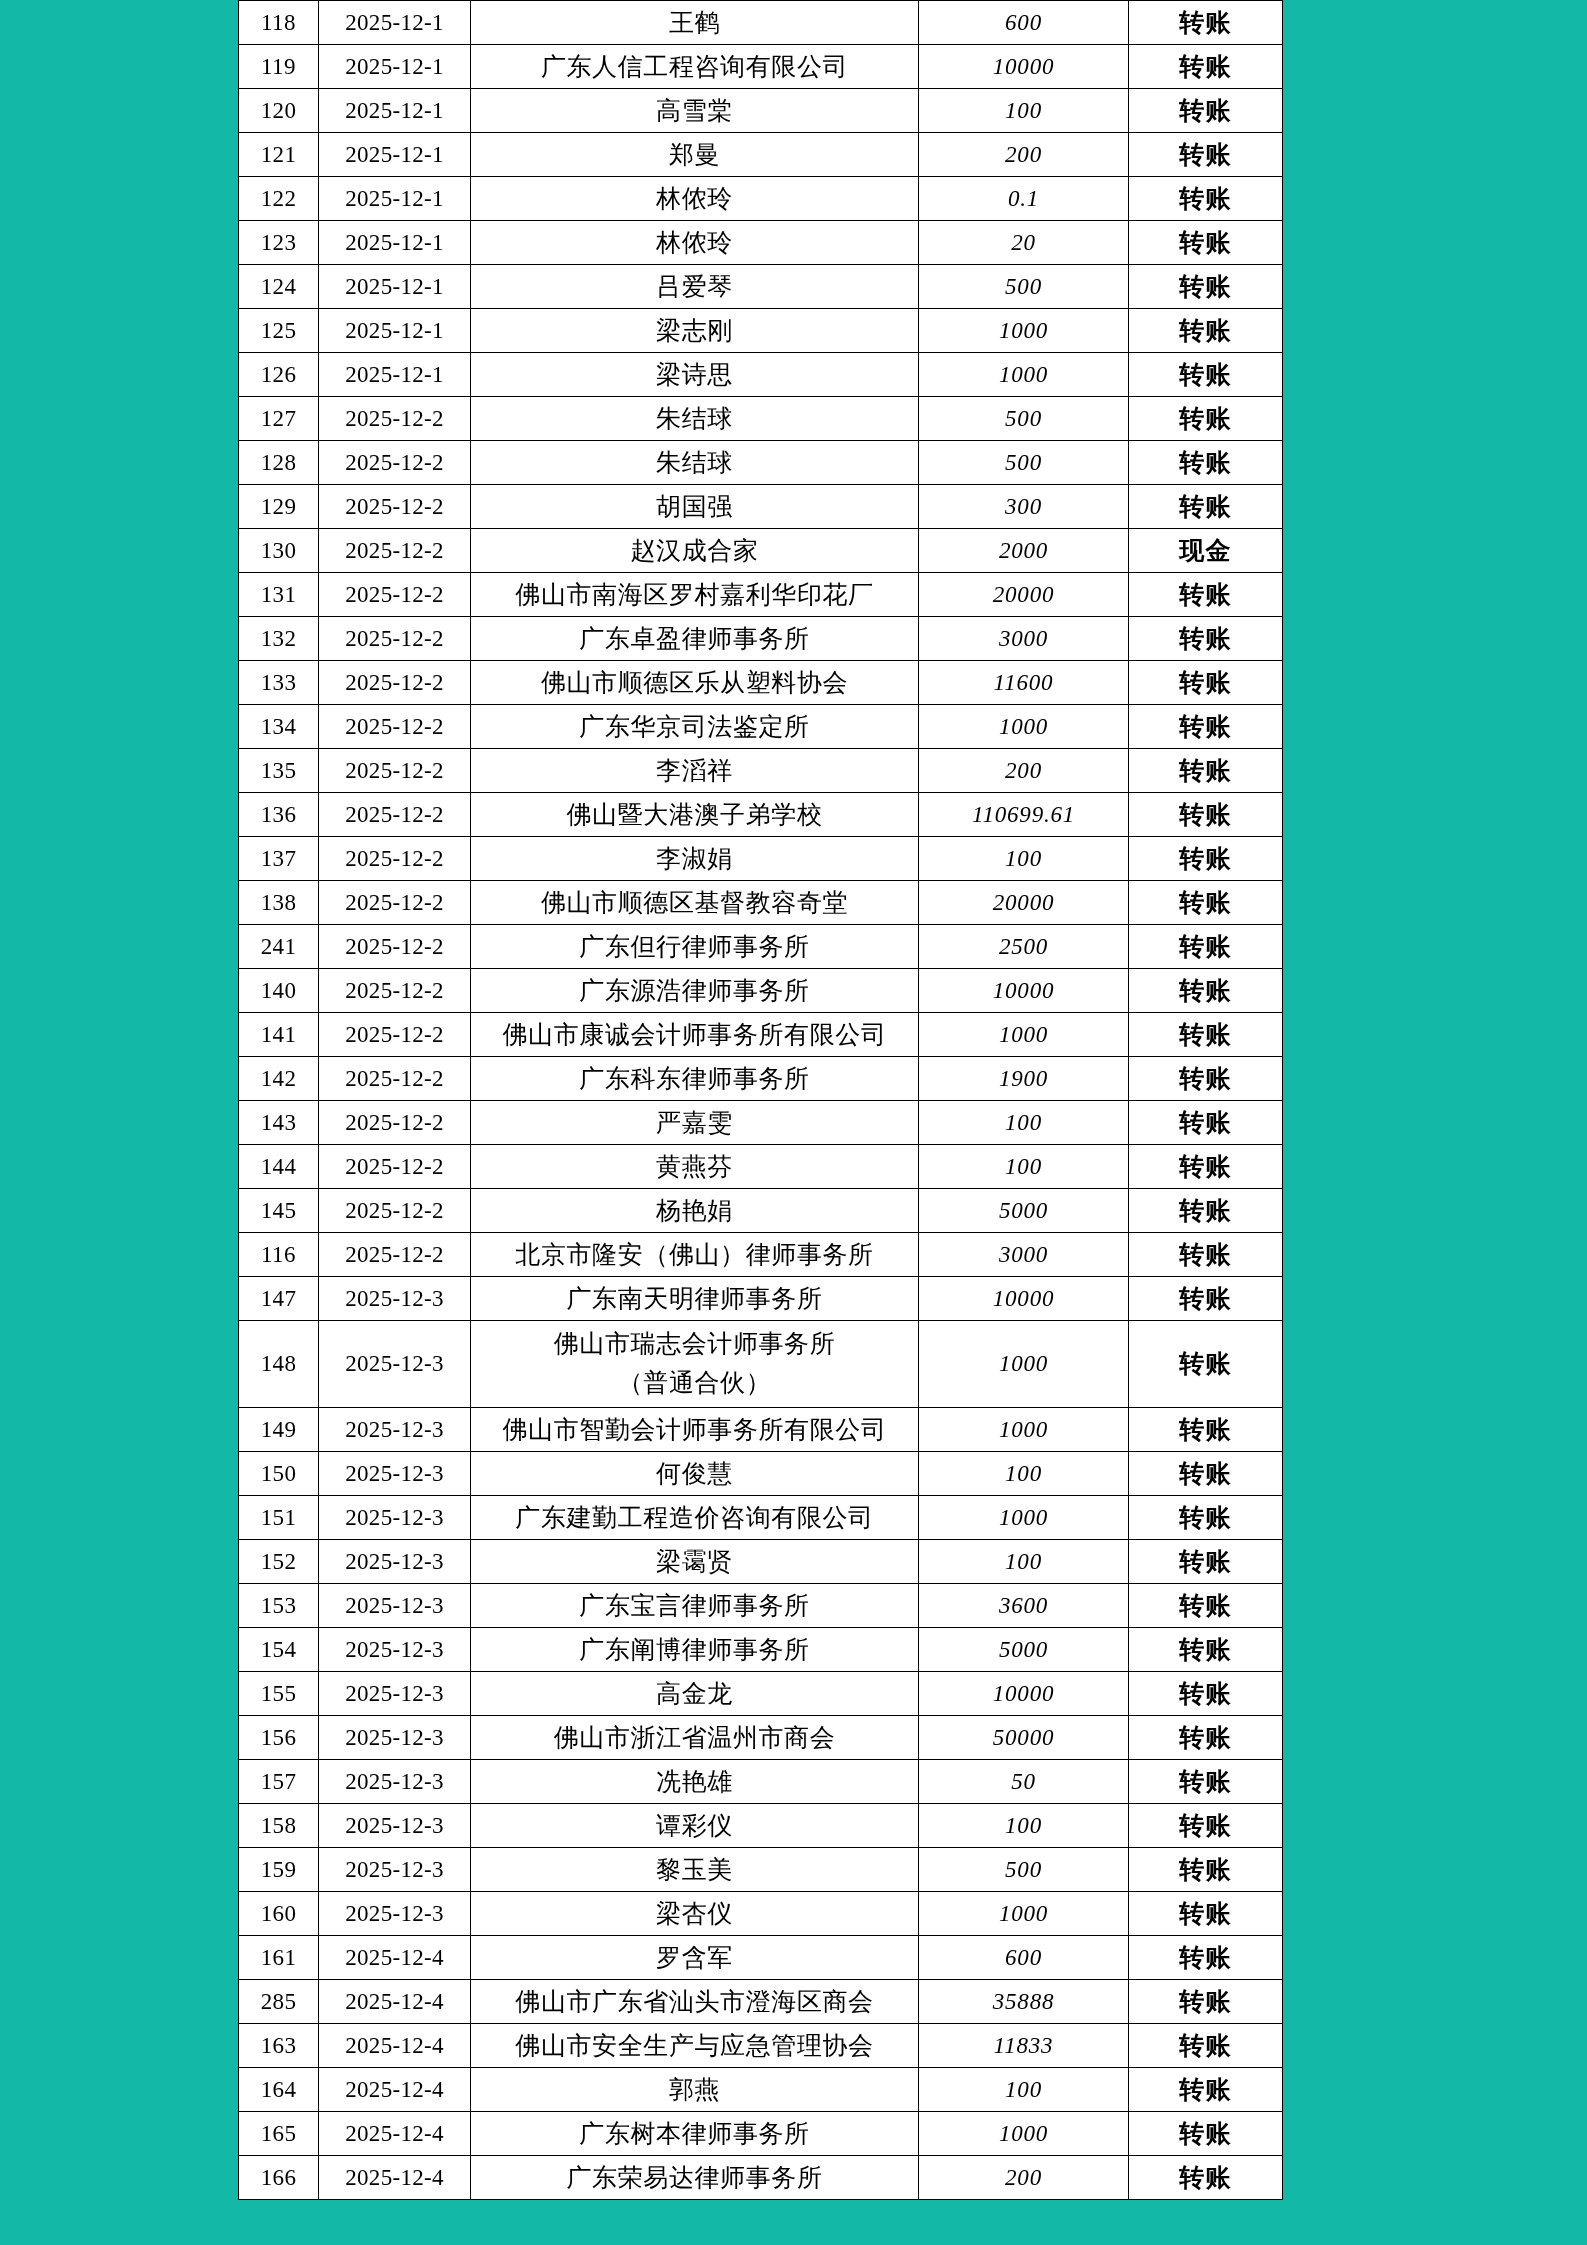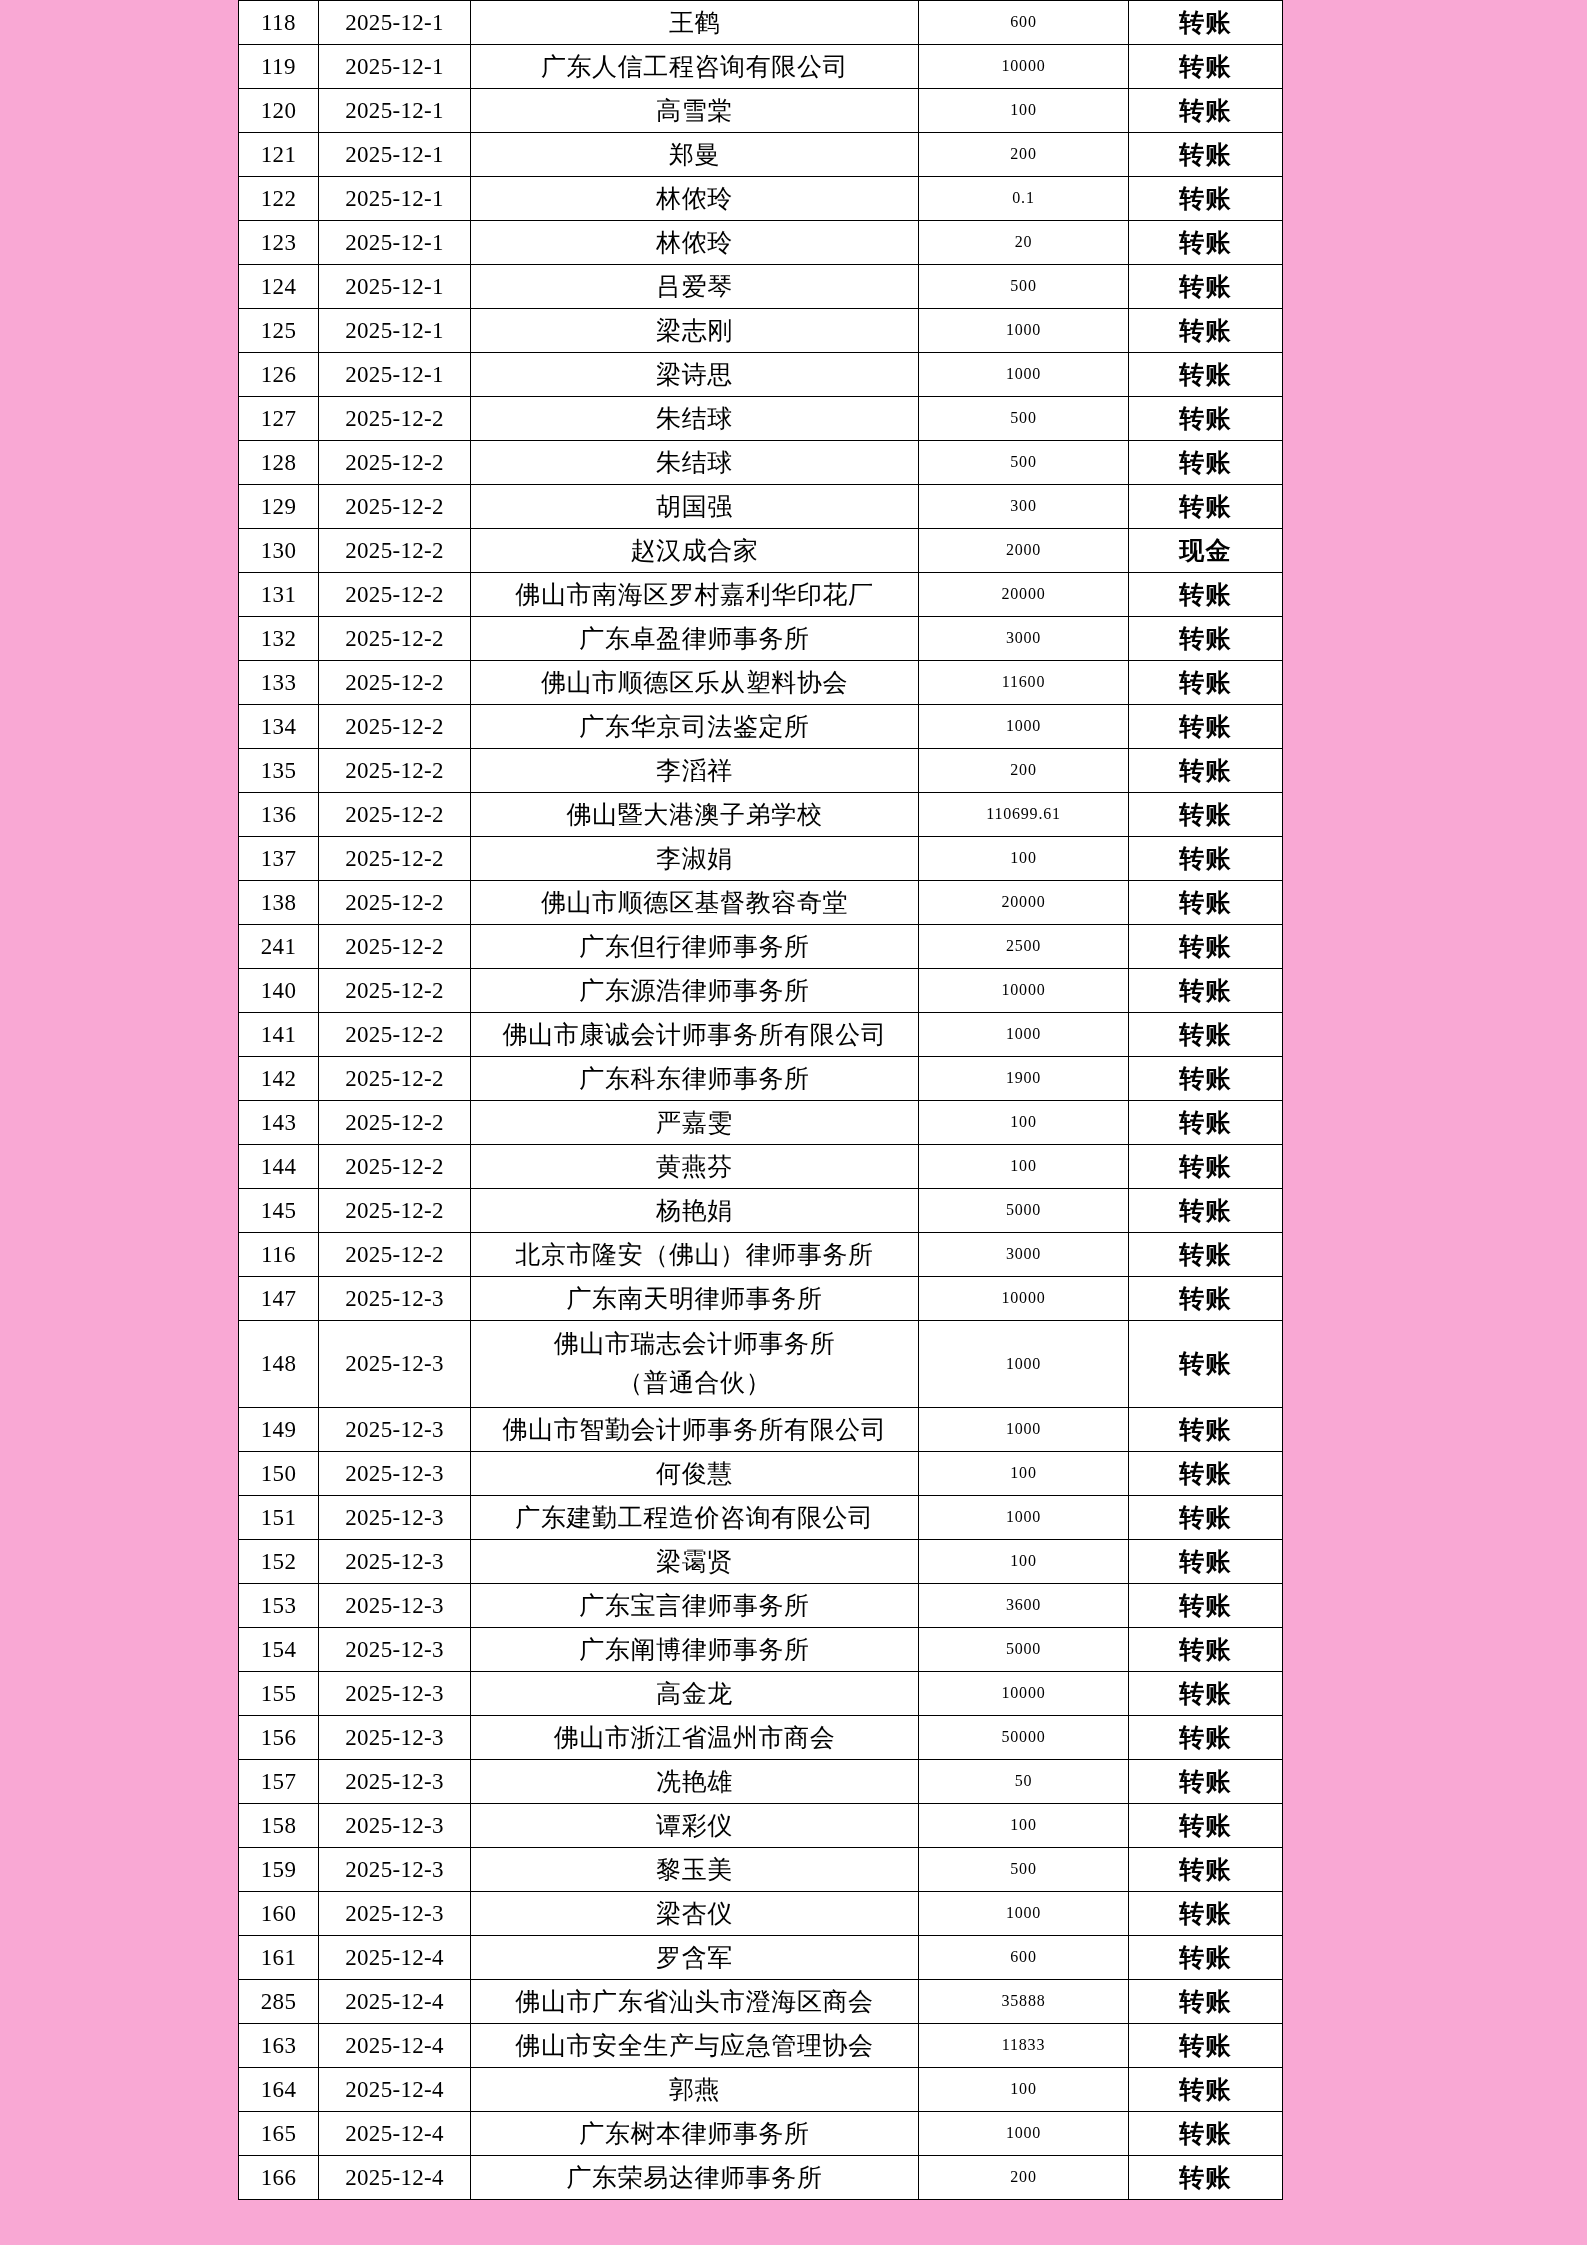--- a/index.html
+++ b/index.html
@@ -12,21 +12,21 @@
     height: 2245px;
     font-family: "Liberation Serif", "DejaVu Serif", serif;
     color: #000000;
     overflow: hidden;
   }
 
   .page {
     position: relative;
     width: 1587px;
     height: 2245px;
-    background: #f9a8d4;
+    background: #14b8a6;
   }
 
   .table-wrap {
     position: absolute;
     left: 238px;
     top: 0px;
     width: 1044px;
   }
 
   table.donations {
@@ -59,22 +59,23 @@
   }
   td.date {
     font-size: 23px;
     letter-spacing: 0.3px;
   }
   td.name {
     font-size: 25px;
     letter-spacing: 0.6px;
   }
   td.amount {
-    font-size: 16px;
+    font-size: 23px;
     letter-spacing: 0.8px;
+    font-style: italic;
   }
   td.type {
     font-size: 25px;
     letter-spacing: 1.2px;
     font-weight: 600;
   }
 
   tr.tall td {
     height: 86px;
   }

